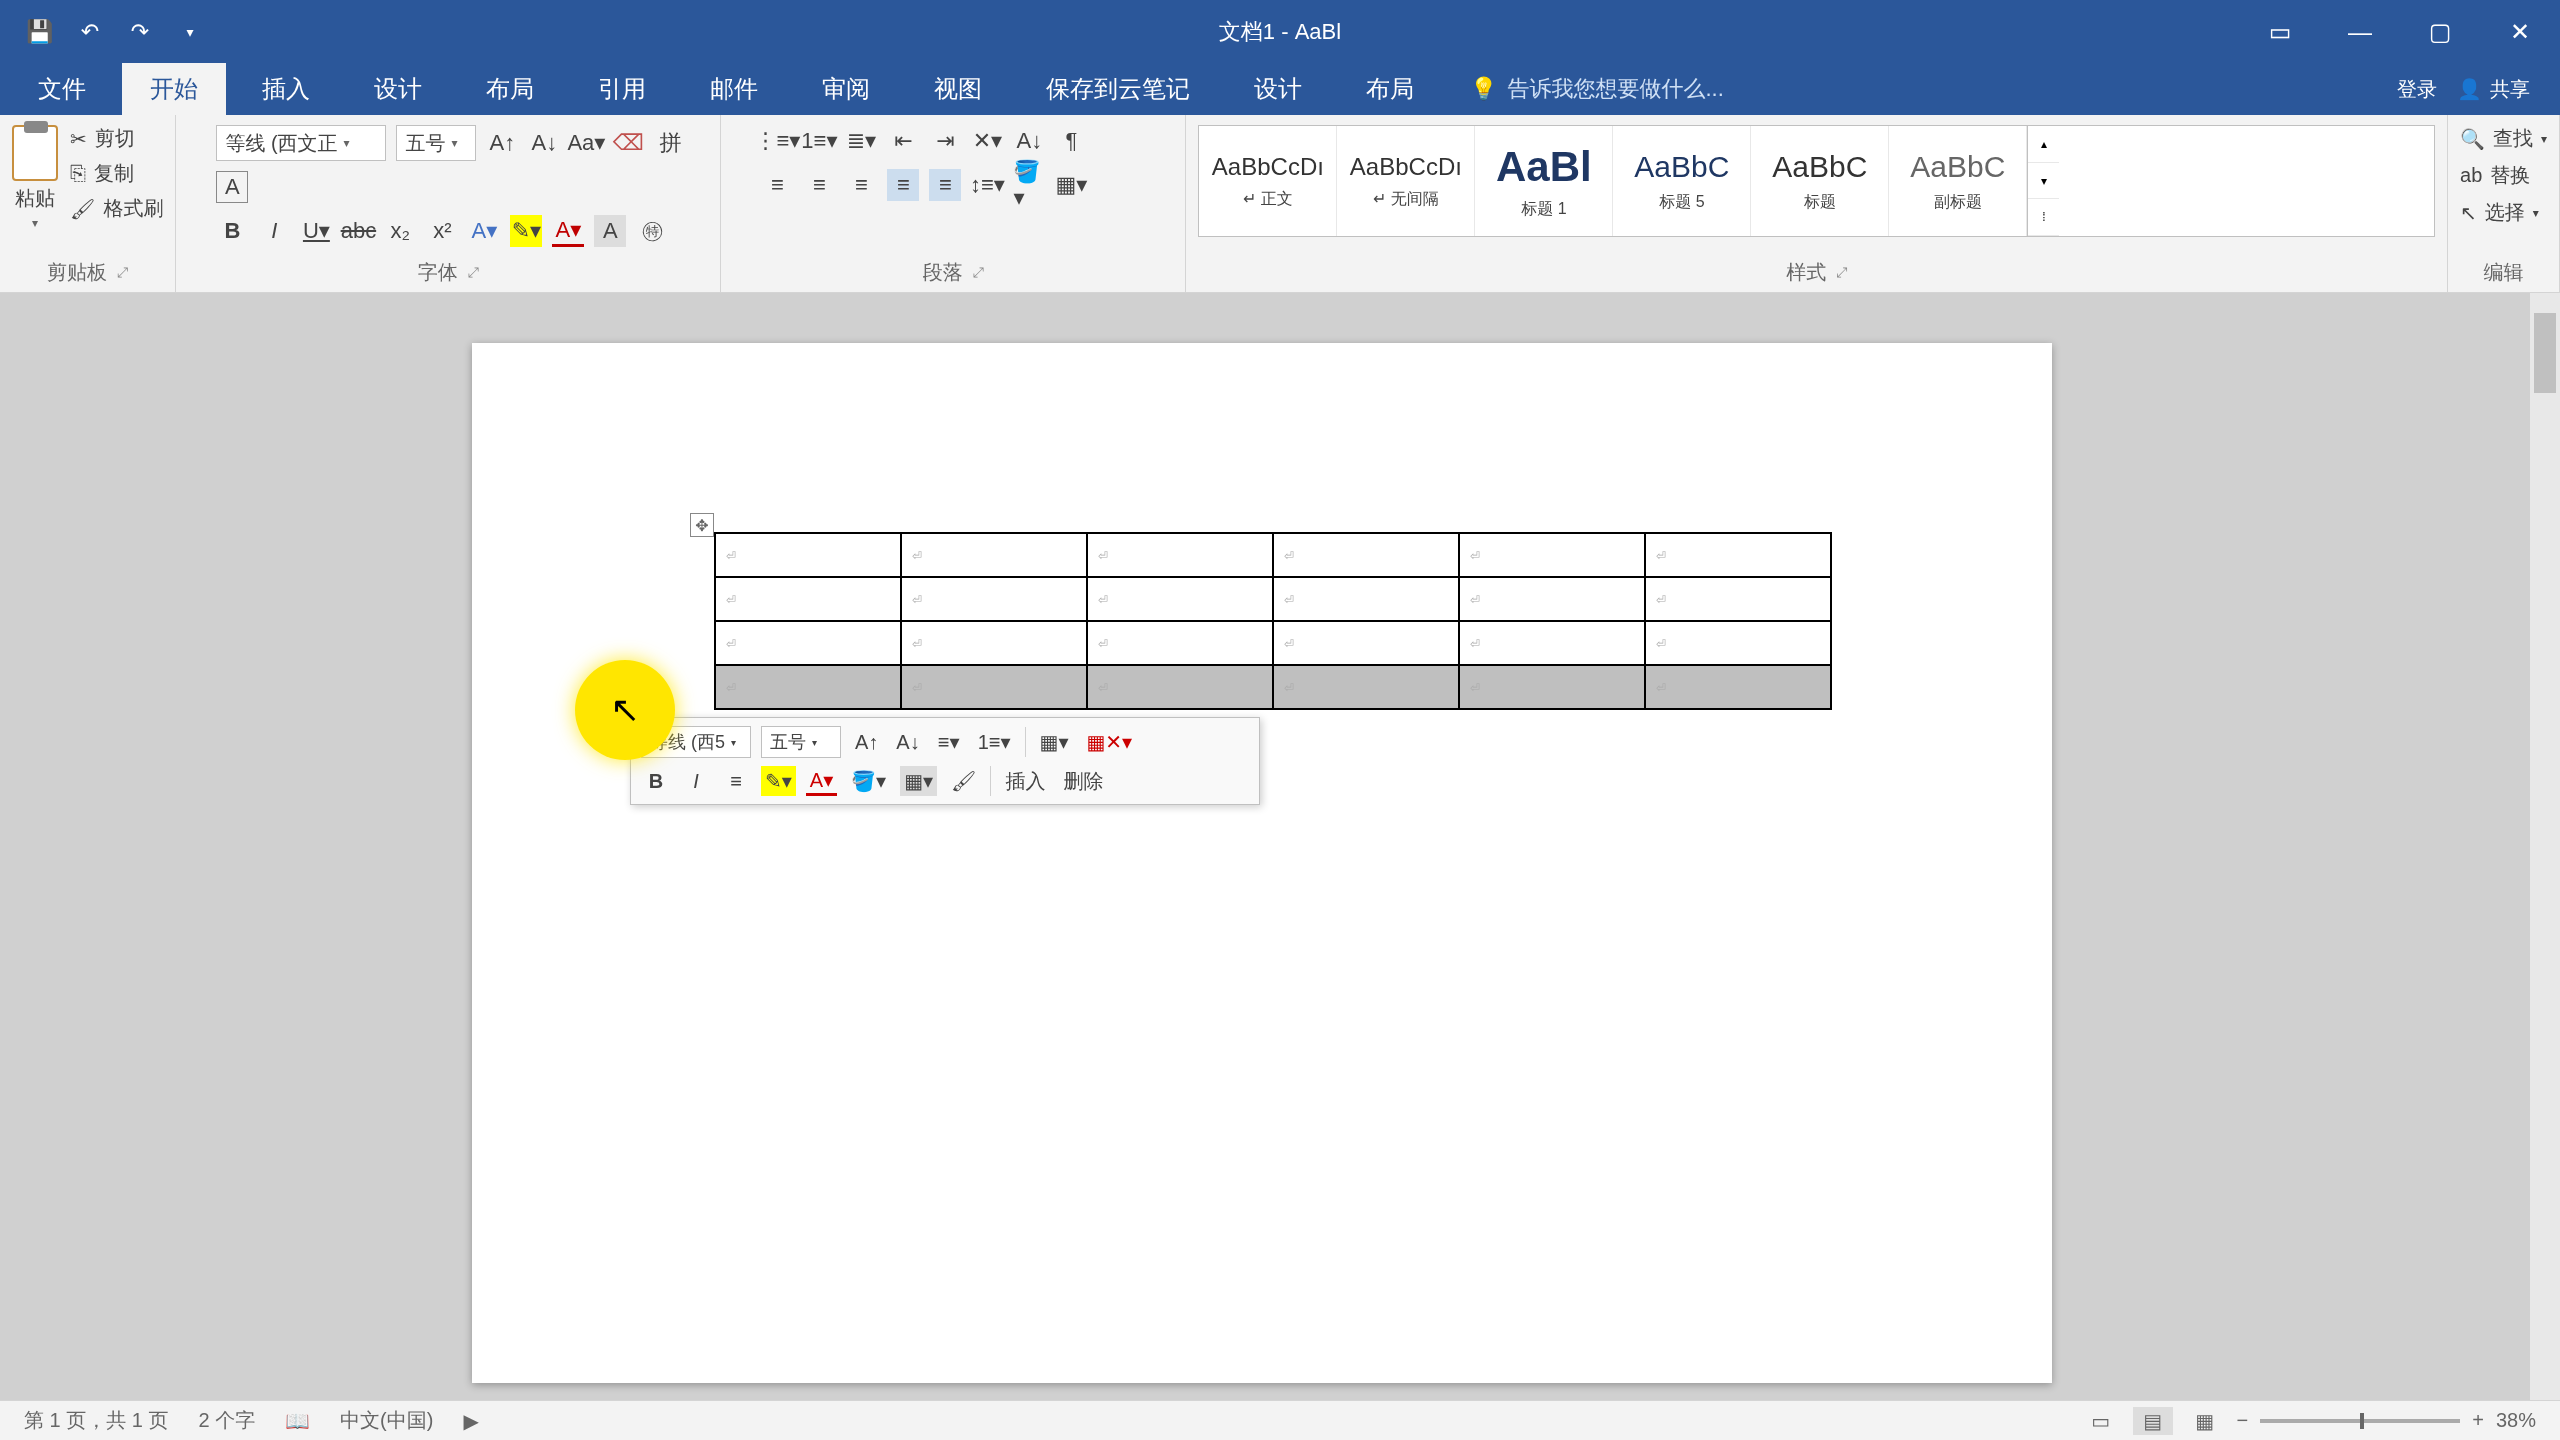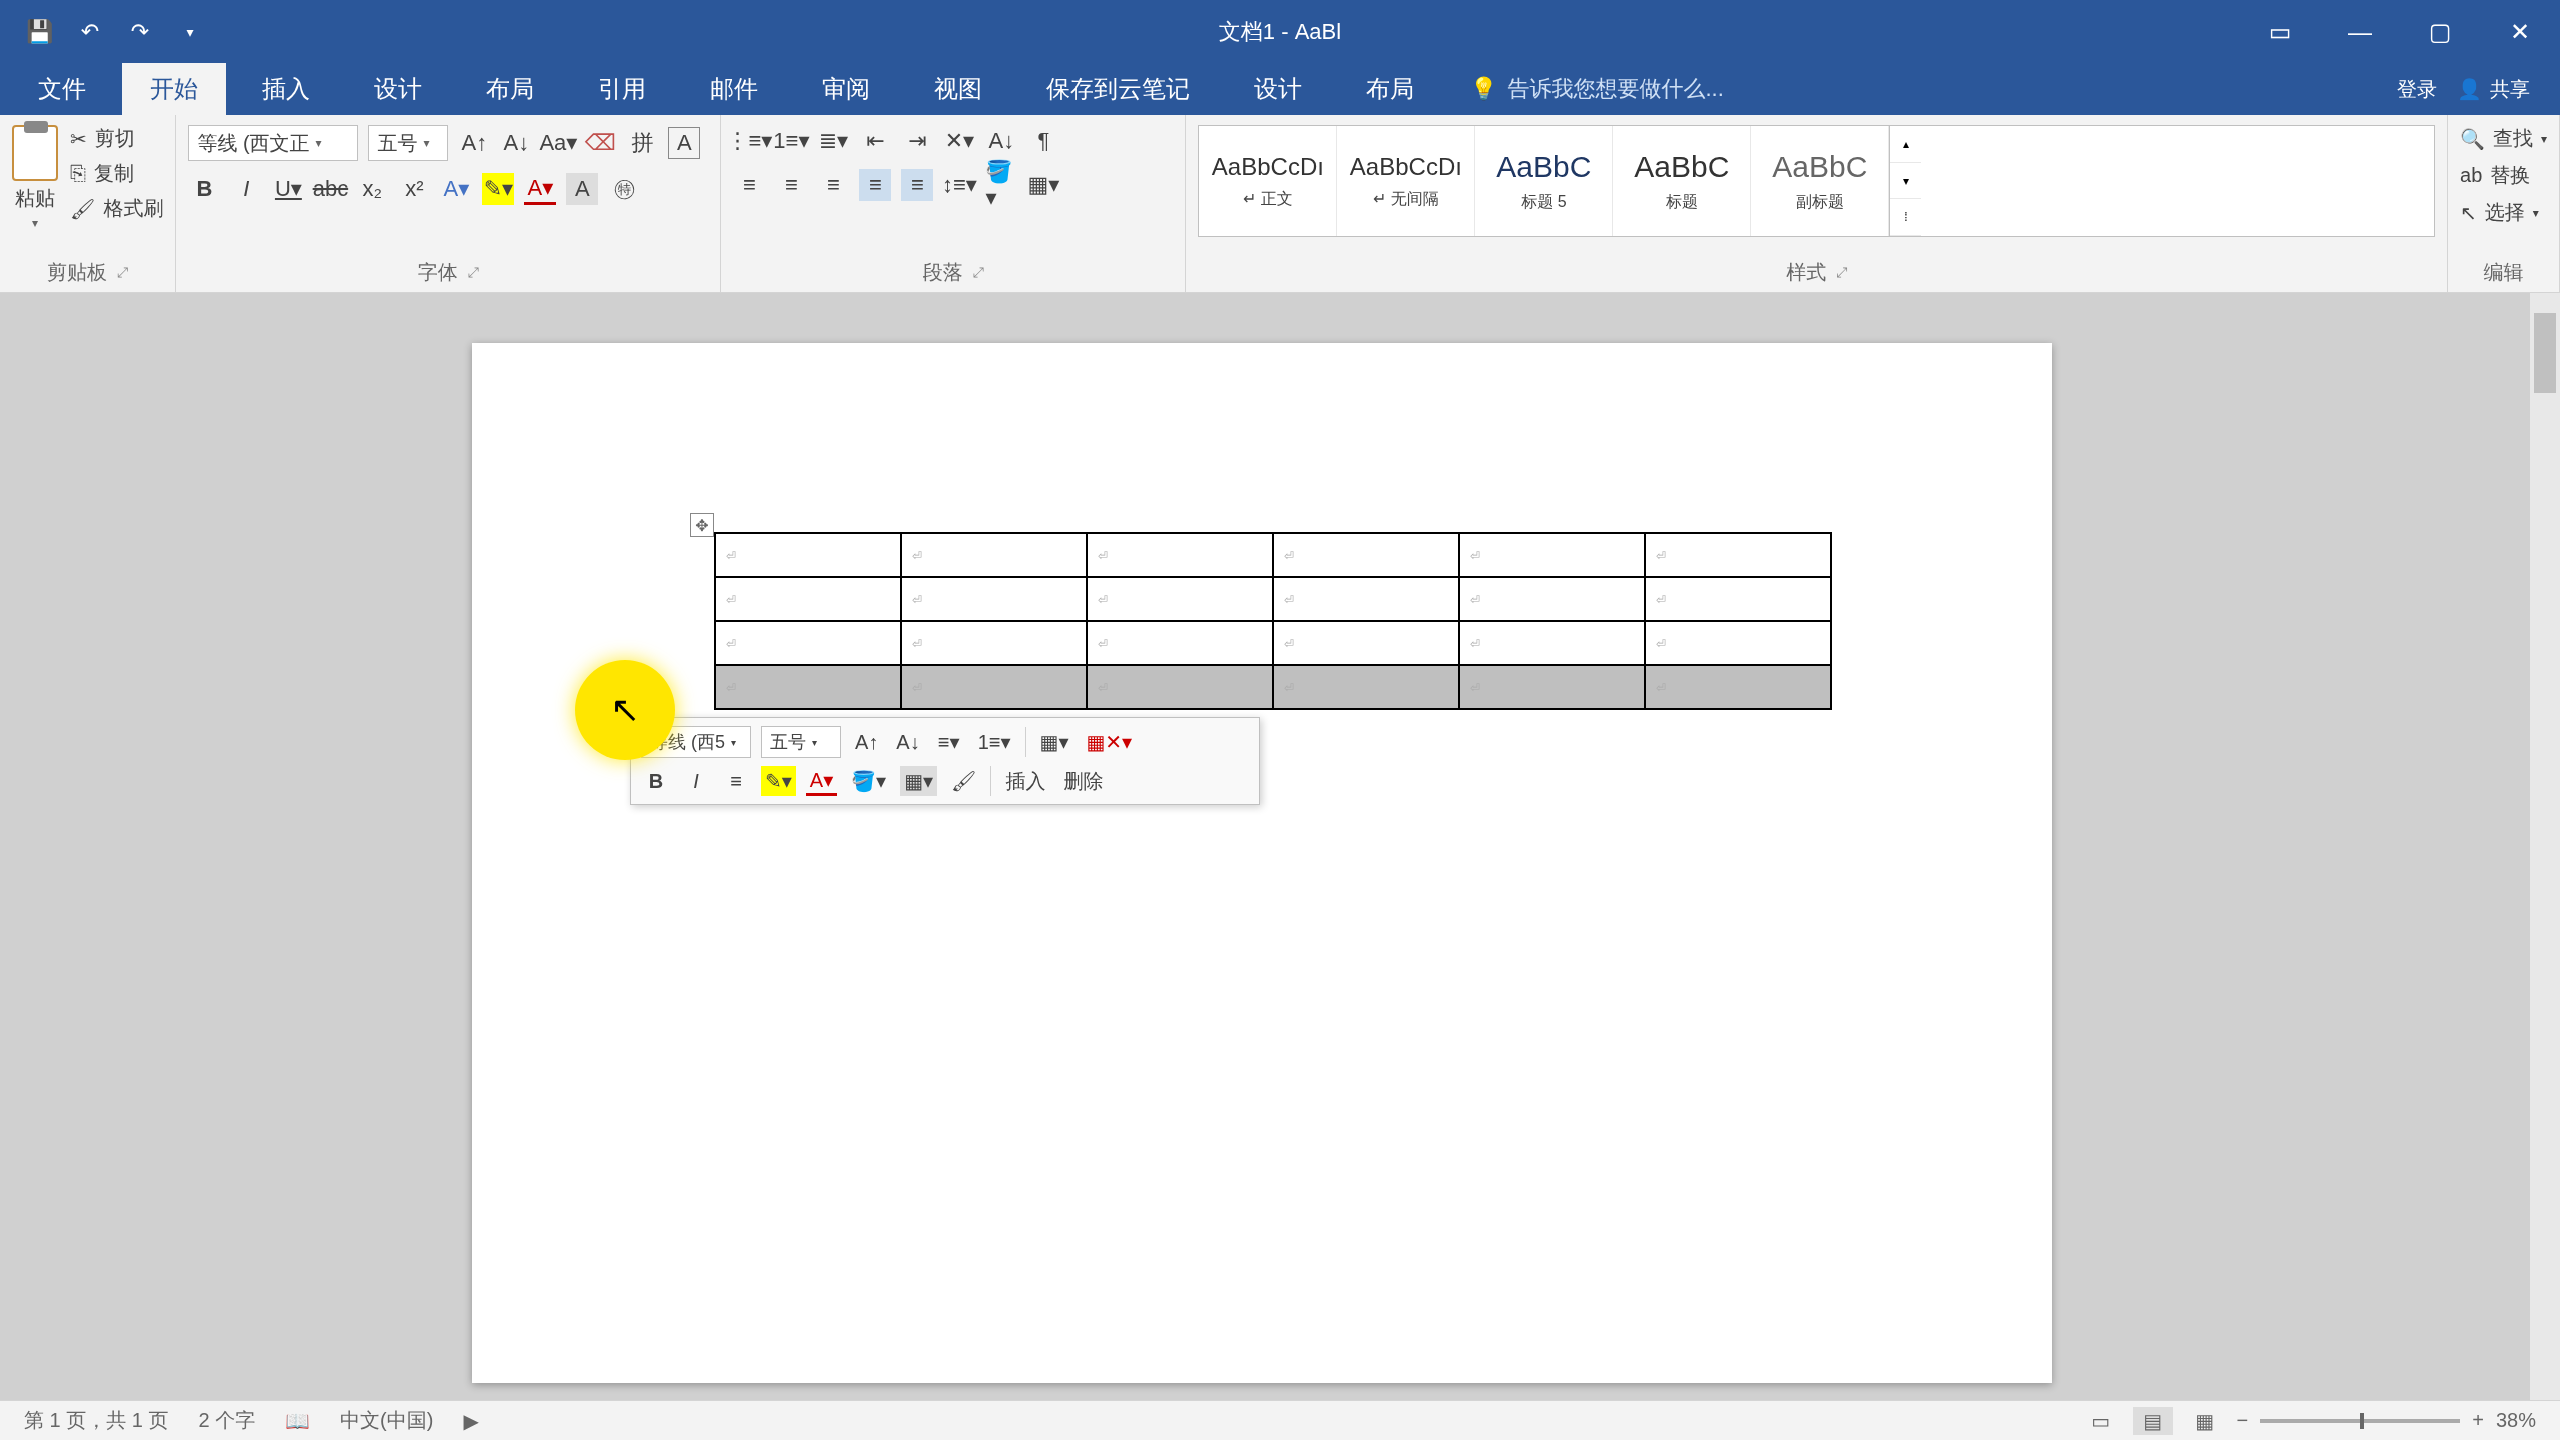--- a/index.html
+++ b/index.html
@@ -30,21 +30,21 @@
 
 
 .paste-big { display: flex; flex-direction: column; align-items: center; gap: 4px; }
 .paste-icon { width: 46px; height: 56px; background: #fff; border: 2px solid #c78f3e; border-radius: 4px; position: relative; }
 .paste-icon::before { content: ""; position: absolute; top: -6px; left: 10px; width: 24px; height: 12px; background: #888; border-radius: 3px; }
 .paste-text { font-size: 20px; color: #444; }
 .clip-side { display: flex; flex-direction: column; gap: 8px; }
 .clip-item { display: flex; align-items: center; gap: 8px; font-size: 20px; color: #444; }
 
 
-.font-row { display: flex; gap: 10px; align-items: center; flex-wrap: wrap; }
+.font-row { display: flex; gap: 10px; align-items: center; flex-wrap: wrap; margin-left: 28px; }
 .combo { border: 1px solid #c0c0c0; background: #fff; height: 36px; display: flex; align-items: center; padding: 0 8px; font-size: 20px; color: #444; gap: 6px; }
 .combo .caret { font-size: 12px; color: #666; }
 .small-btn { width: 32px; height: 32px; display: flex; align-items: center; justify-content: center; color: #444; font-size: 22px; }
 .font-body { display: flex; flex-direction: column; gap: 12px; width: 520px; }
 
 
 .para-body { display: flex; flex-direction: column; gap: 12px; width: 440px; }
 
 
 .styles-body { display: flex; gap: 0; border: 1px solid #c0c0c0; background: #fff; }
@@ -241,20 +241,24 @@
     <div class="styles-body">
       <div class="style-item">
           <div class="style-preview">AaBbCcDı</div>
           <div class="style-name">↵ 正文</div>
         </div>
       <div class="style-item">
           <div class="style-preview">AaBbCcDı</div>
           <div class="style-name">↵ 无间隔</div>
         </div>
       <div class="style-item">
+          <div class="style-preview big">AaBl</div>
+          <div class="style-name">标题 1</div>
+        </div>
+      <div class="style-item">
           <div class="style-preview" style="font-size:30px;color:#1f3763">AaBbC</div>
           <div class="style-name">标题 5</div>
         </div>
       <div class="style-item">
           <div class="style-preview" style="font-size:30px">AaBbC</div>
           <div class="style-name">标题</div>
         </div>
       <div class="style-item">
           <div class="style-preview" style="font-size:30px;color:#666">AaBbC</div>
           <div class="style-name">副标题</div>

